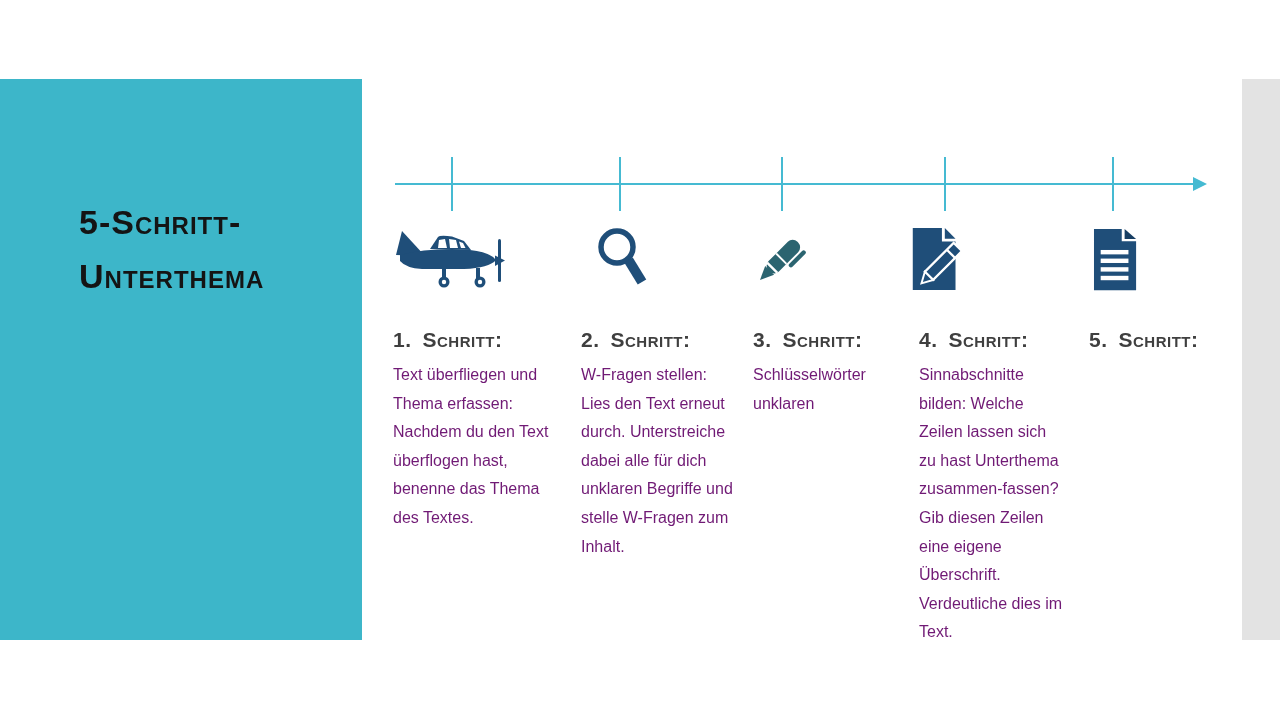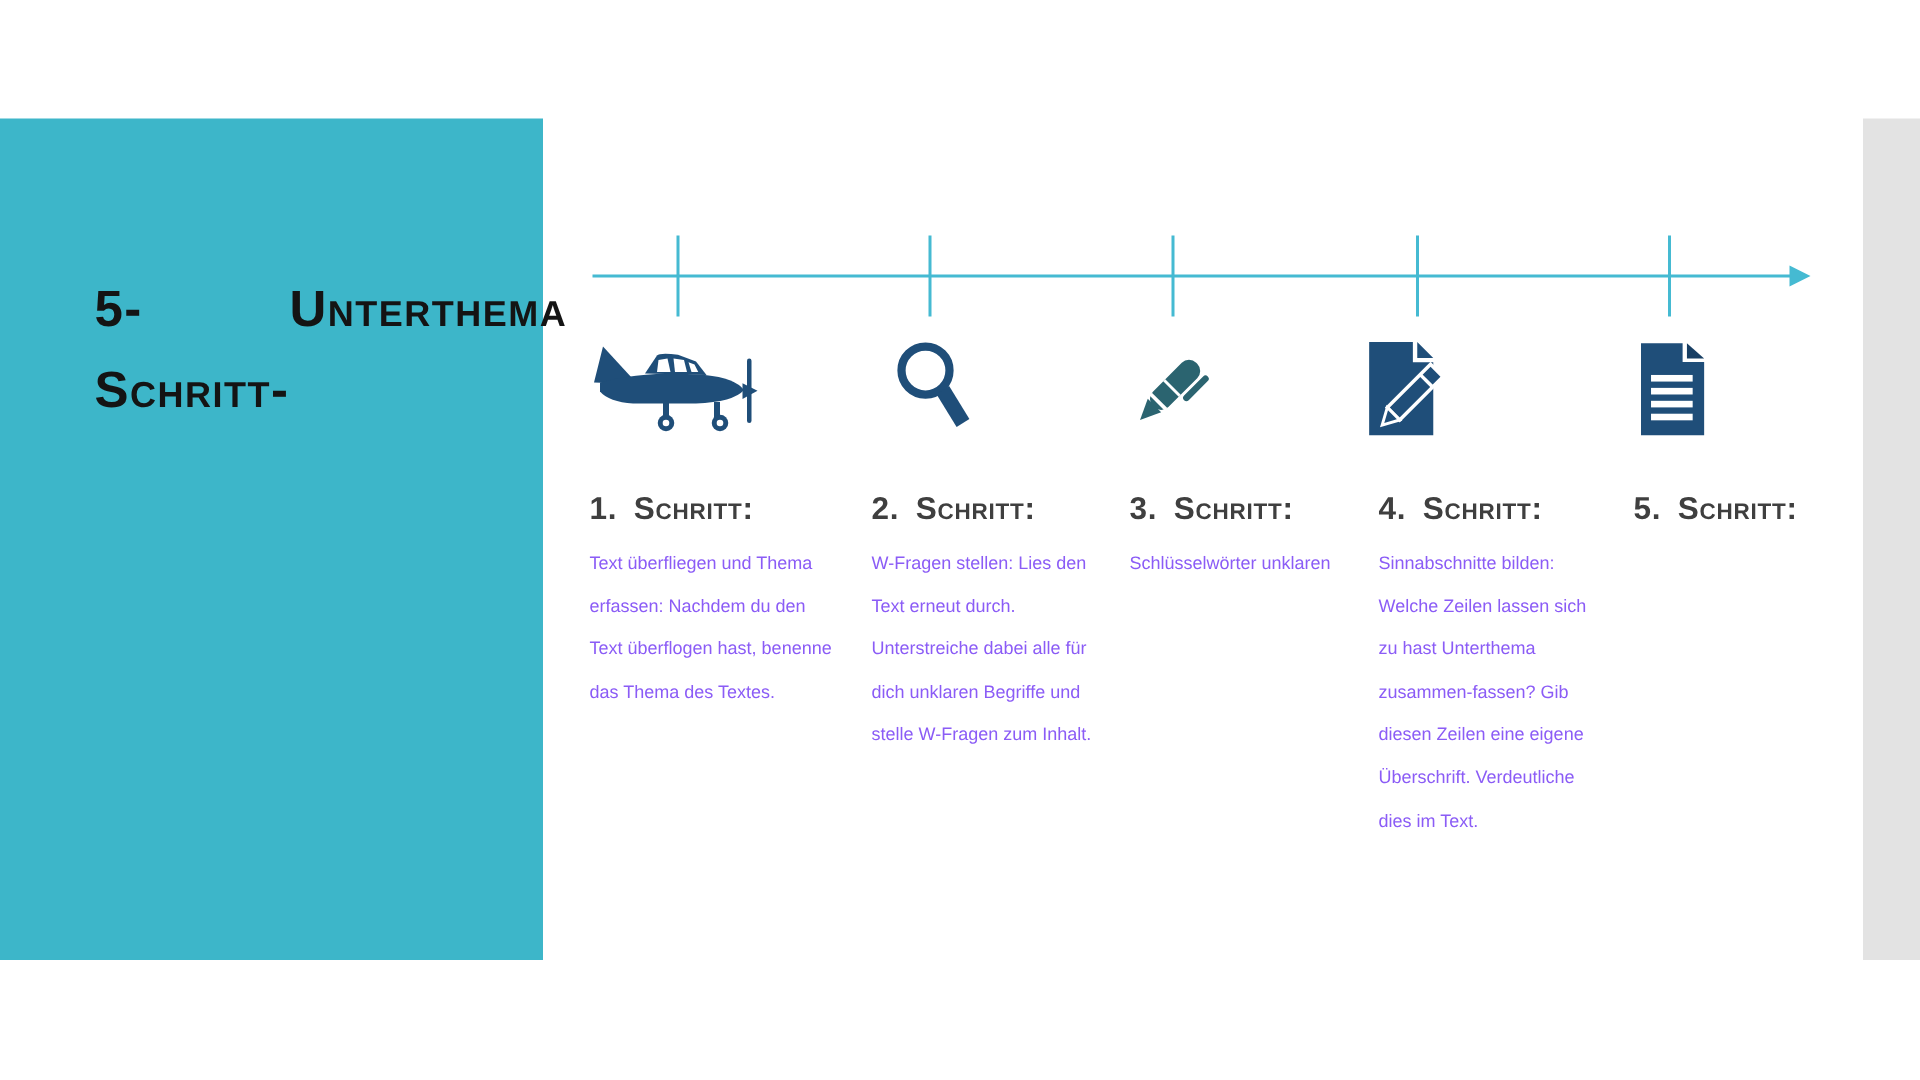--- a/index.html
+++ b/index.html
@@ -1,42 +1,42 @@
 <!DOCTYPE html>
 <html><head>
 <meta charset="utf-8">
 <style>
   html,body{margin:0;padding:0;}
   body{width:1280px;height:720px;background:#ffffff;font-family:"Liberation Sans",sans-serif;overflow:hidden;}
   .slide{position:relative;width:1280px;height:720px;background:#ffffff;}
 
   
   .title-box{position:absolute;left:0;top:79px;width:362px;height:561px;background:#3DB6C9;}
-  .title{position:absolute;left:63px;top:100px;margin:0;color:#141414;
+  .title{position:absolute;left:63px;top:100px;margin:16px;color:#141414;
          font-weight:700;font-variant:small-caps;font-size:34px;line-height:54px;
-         letter-spacing:1px;display:flex;flex-direction:row;}
+         letter-spacing:1px;display:flex;flex-direction:column;}
 
   
   .side-strip{position:absolute;left:1242px;top:79px;width:38px;height:561px;background:#E3E3E3;}
 
   
   .tl-line{position:absolute;left:395px;top:183px;width:800px;height:2px;background:#45BAD2;}
   .tl-arrow{position:absolute;left:1193px;top:177px;width:0;height:0;
             border-left:14px solid #45BAD2;border-top:7px solid transparent;border-bottom:7px solid transparent;}
   .tick{position:absolute;top:157px;width:2px;height:54px;background:#45BAD2;}
 
   
   .icon-box{position:absolute;display:flex;align-items:center;justify-content:center;}
   .icon-box svg{display:block;}
 
   
   .step{position:absolute;top:328px;}
   .step-head{display:flex;gap:11px;align-items:baseline;color:#3F3F3F;
              font-weight:700;font-variant:small-caps;font-size:21px;line-height:24px;letter-spacing:0.5px;}
-  .step-body{margin:9px 0 0 0;color:#8b5cf6;font-size:12px;line-height:28.6px;font-weight:400;}
+  .step-body{margin:9px 0 0 0;color:#701a75;font-size:16px;line-height:28.6px;font-weight:400;}
 </style>
 </head>
 <body>
 
 <div class="slide">
 
   <div class="title-box">
     <h1 class="title">
       <span>5-Schritt-</span>
       <span>Unterthema</span>

